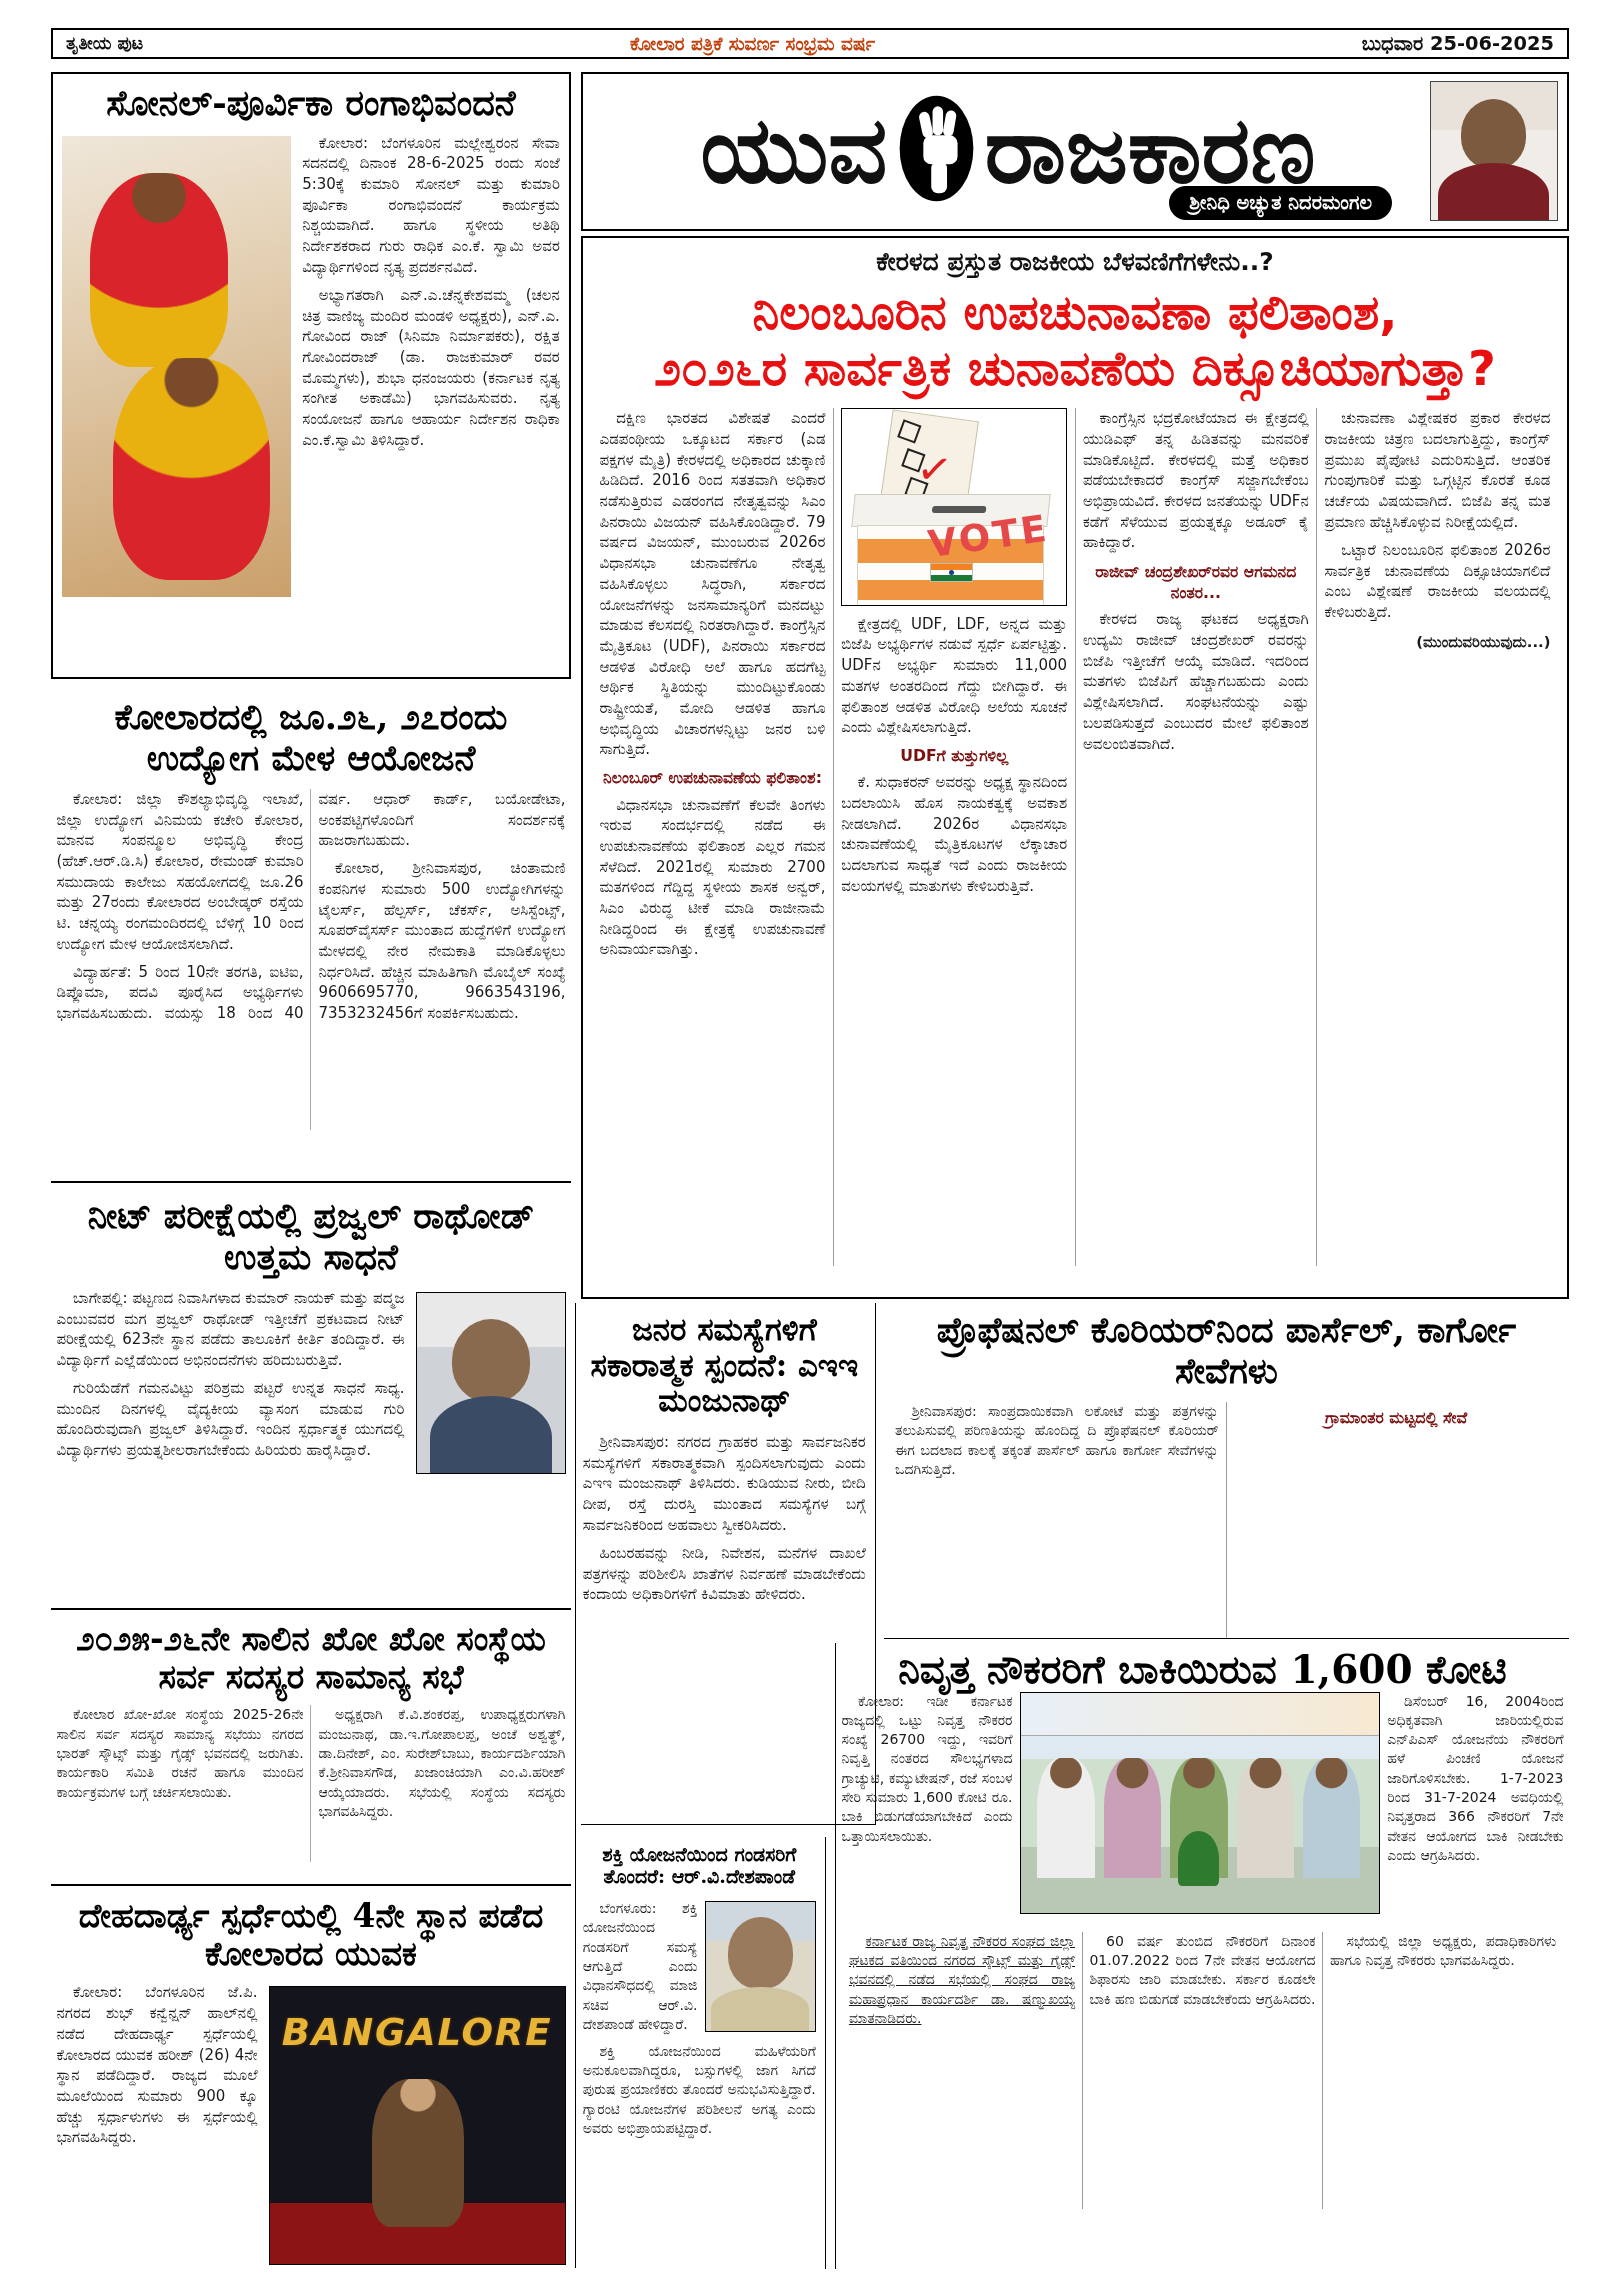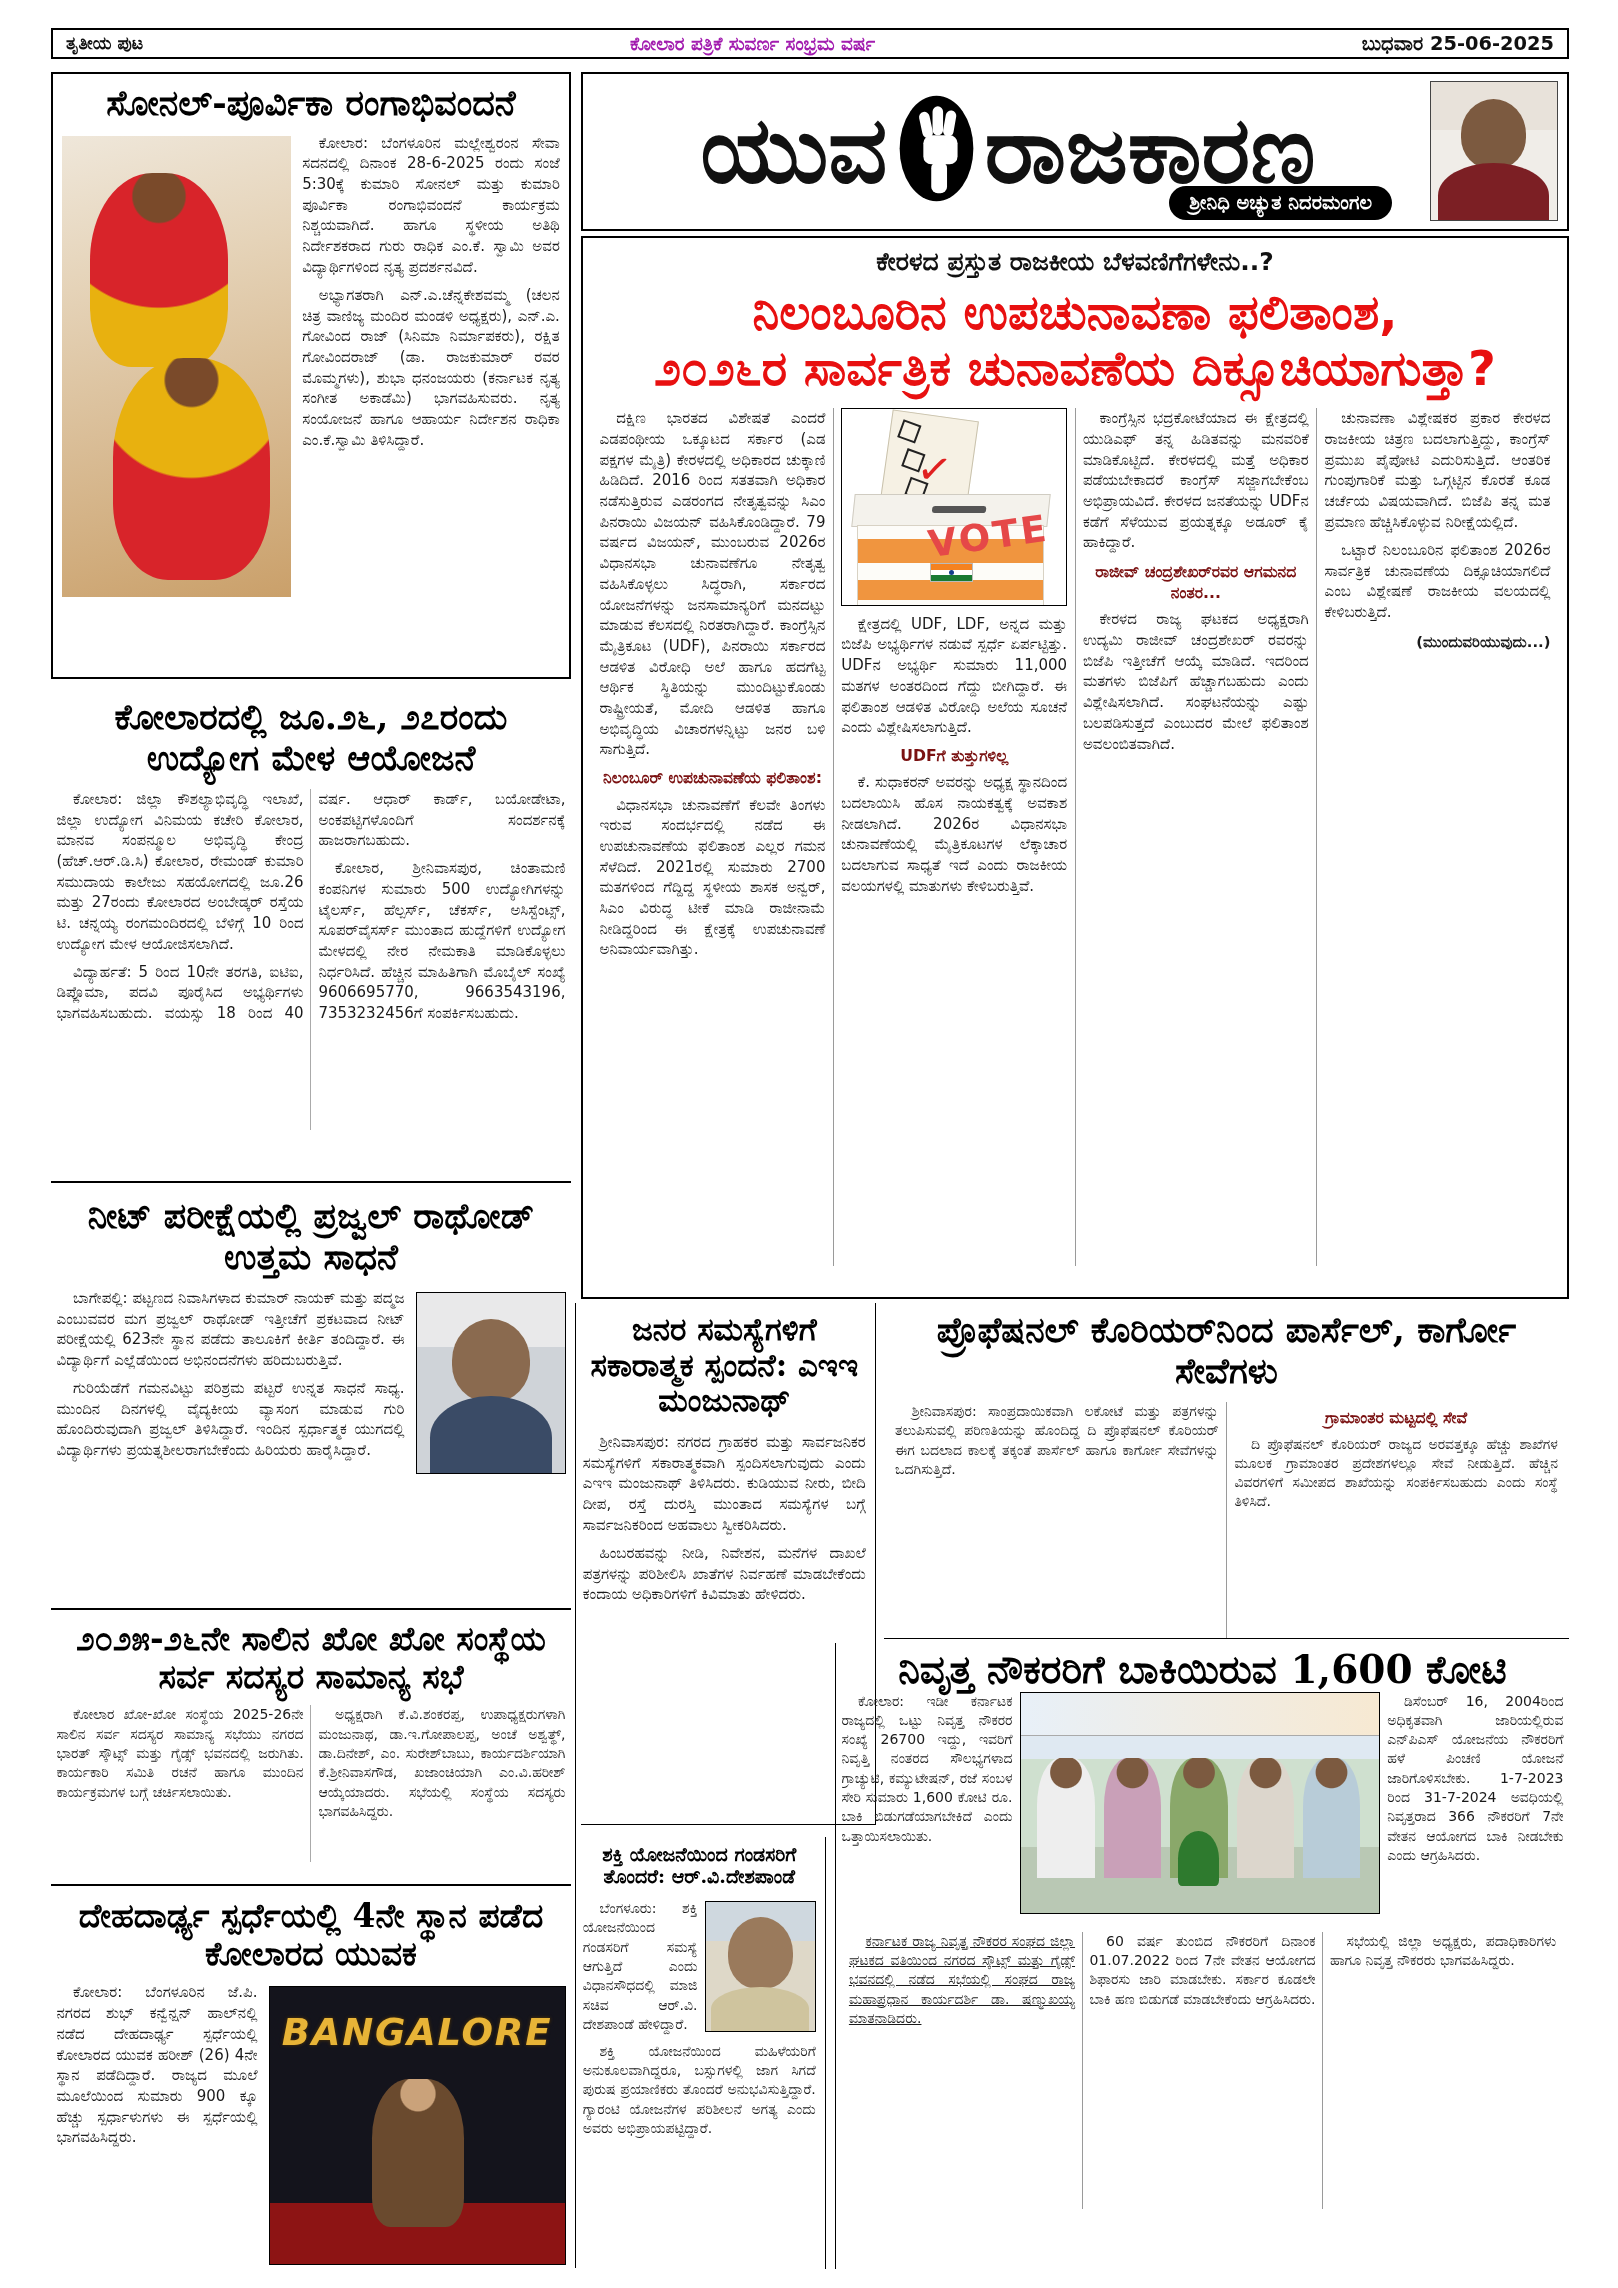--- a/index.html
+++ b/index.html
@@ -18,21 +18,21 @@
   .kn-red{color:#e81010;}
 </style>
 </head>
 <body>
 
 <div class="page">
 
   <div class="abs" style="left:51px;top:28px;width:1518px;height:31px;border:2.8px solid #000;
               display:flex;align-items:center;justify-content:space-between;padding:0 13px;box-sizing:border-box;">
     <span style="font-weight:bold;font-size:17.5px;">ತೃತೀಯ ಪುಟ</span>
-    <span style="font-weight:bold;font-size:18.5px;color:#a21caf;">ಕೋಲಾರ ಪತ್ರಿಕೆ ಸುವರ್ಣ ಸಂಭ್ರಮ ವರ್ಷ</span>
+    <span style="font-weight:bold;font-size:18.5px;color:#c2410c;">ಕೋಲಾರ ಪತ್ರಿಕೆ ಸುವರ್ಣ ಸಂಭ್ರಮ ವರ್ಷ</span>
     <span style="font-weight:bold;font-size:19.4px;">ಬುಧವಾರ 25-06-2025</span>
   </div>
 
   <div class="abs" style="left:51px;top:72px;width:520px;height:607px;border:2.8px solid #000;box-sizing:border-box;padding:7.4px 9.2px;overflow:hidden;">
     <div class="headline-black" style="font-size:35px;margin:1.8px 0 9.2px 0;">ಸೋನಲ್-ಪೂರ್ವಿಕಾ ರಂಗಾಭಿವಂದನೆ</div>
     <div style="float:left;width:229px;height:461px;margin:3.7px 11px 3.7px 0;
                 background:linear-gradient(165deg,#efe7da 0%,#e5d3b8 30%,#caa06a 100%);position:relative;overflow:hidden;">
       <div style="position:absolute;left:28px;top:37px;width:138px;height:194px;border-radius:45% 45% 30% 30%;
                   background:radial-gradient(circle at 50% 12%,#7a4a2a 0 14%,#d8242a 15% 60%,#e8b10f 61% 100%);"></div>
       <div style="position:absolute;left:51px;top:222px;width:157px;height:222px;border-radius:45% 45% 35% 35%;
@@ -181,21 +181,20 @@
 
   <div class="abs" style="left:884px;top:1303px;width:685px;height:336px;box-sizing:border-box;padding:3.7px 3.7px;
               border-bottom:1.8px solid #000;overflow:hidden;">
     <div class="headline-black" style="font-size:35px;margin:3.7px 0 11px 0;">ಪ್ರೊಫೆಷನಲ್ ಕೊರಿಯರ್‌ನಿಂದ ಪಾರ್ಸೆಲ್, ಕಾರ್ಗೋ ಸೇವೆಗಳು</div>
     <div style="display:flex;height:249px;">
       <div class="bodytext small" style="flex:1;padding:0 7.4px;overflow:hidden;">
         <p>ಶ್ರೀನಿವಾಸಪುರ: ಸಾಂಪ್ರದಾಯಿಕವಾಗಿ ಲಕೋಟೆ ಮತ್ತು ಪತ್ರಗಳನ್ನು ತಲುಪಿಸುವಲ್ಲಿ ಪರಿಣತಿಯನ್ನು ಹೊಂದಿದ್ದ ದಿ ಪ್ರೊಫೆಷನಲ್ ಕೊರಿಯರ್ ಈಗ ಬದಲಾದ ಕಾಲಕ್ಕೆ ತಕ್ಕಂತೆ ಪಾರ್ಸೆಲ್ ಹಾಗೂ ಕಾರ್ಗೋ ಸೇವೆಗಳನ್ನು ಒದಗಿಸುತ್ತಿದೆ.</p>
       </div>
       <div class="bodytext small colrule" style="flex:1;padding:0 7.4px;overflow:hidden;">
         <div class="subhead-maroon">ಗ್ರಾಮಾಂತರ ಮಟ್ಟದಲ್ಲಿ ಸೇವೆ</div>
-        <p>ದಿ ಪ್ರೊಫೆಷನಲ್ ಕೊರಿಯರ್ ರಾಜ್ಯದ ಅರವತ್ತಕ್ಕೂ ಹೆಚ್ಚು ಶಾಖೆಗಳ ಮೂಲಕ ಗ್ರಾಮಾಂತರ ಪ್ರದೇಶಗಳಲ್ಲೂ ಸೇವೆ ನೀಡುತ್ತಿದೆ. ಹೆಚ್ಚಿನ ವಿವರಗಳಿಗೆ ಸಮೀಪದ ಶಾಖೆಯನ್ನು ಸಂಪರ್ಕಿಸಬಹುದು ಎಂದು ಸಂಸ್ಥೆ ತಿಳಿಸಿದೆ.</p>
       </div>
     </div>
   </div>
 
   <div class="abs" style="left:835px;top:1643px;width:734px;height:626px;box-sizing:border-box;padding:3.7px 5.5px;
               border-left:0.9px solid #000;overflow:hidden;">
     <div class="headline-black" style="font-size:39px;">ನಿವೃತ್ತ ನೌಕರರಿಗೆ ಬಾಕಿಯಿರುವ 1,600 ಕೋಟಿ</div>
     <div style="display:flex;height:231px;">
       <div class="bodytext small" style="width:171px;padding-right:7.4px;overflow:hidden;">
         <p>ಕೋಲಾರ: ಇಡೀ ಕರ್ನಾಟಕ ರಾಜ್ಯದಲ್ಲಿ ಒಟ್ಟು ನಿವೃತ್ತ ನೌಕರರ ಸಂಖ್ಯೆ 26700 ಇದ್ದು, ಇವರಿಗೆ ನಿವೃತ್ತಿ ನಂತರದ ಸೌಲಭ್ಯಗಳಾದ ಗ್ರಾಚ್ಯುಟಿ, ಕಮ್ಯುಟೇಷನ್, ರಜೆ ಸಂಬಳ ಸೇರಿ ಸುಮಾರು 1,600 ಕೋಟಿ ರೂ. ಬಾಕಿ ಬಿಡುಗಡೆಯಾಗಬೇಕಿದೆ ಎಂದು ಒತ್ತಾಯಿಸಲಾಯಿತು.</p>

